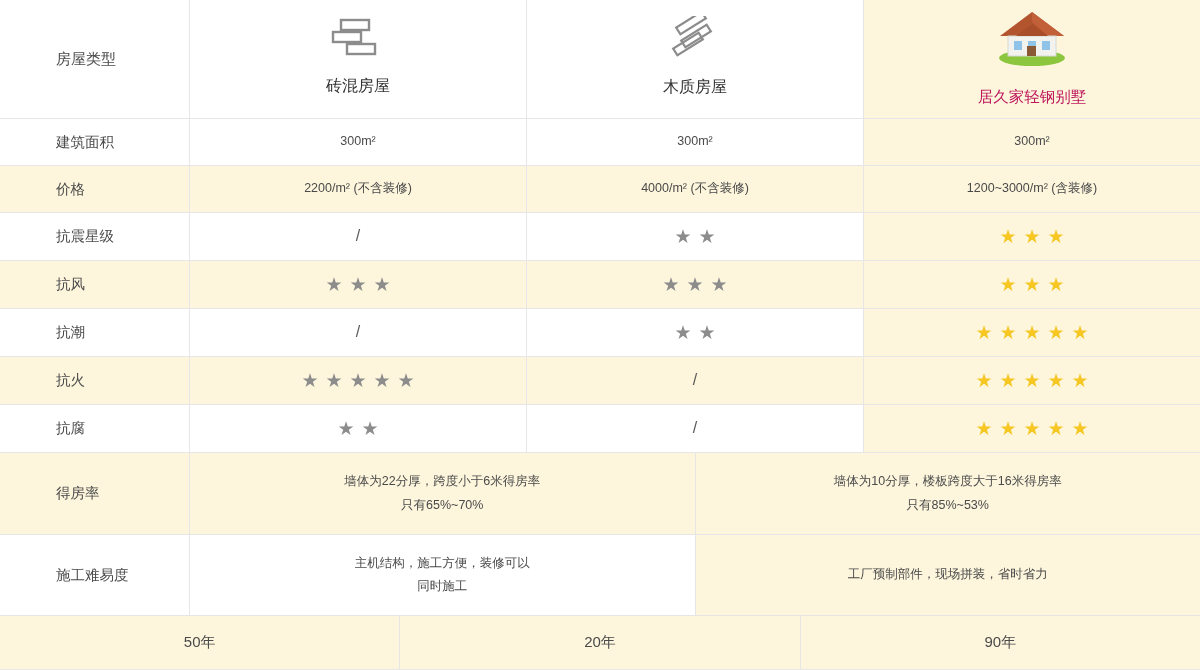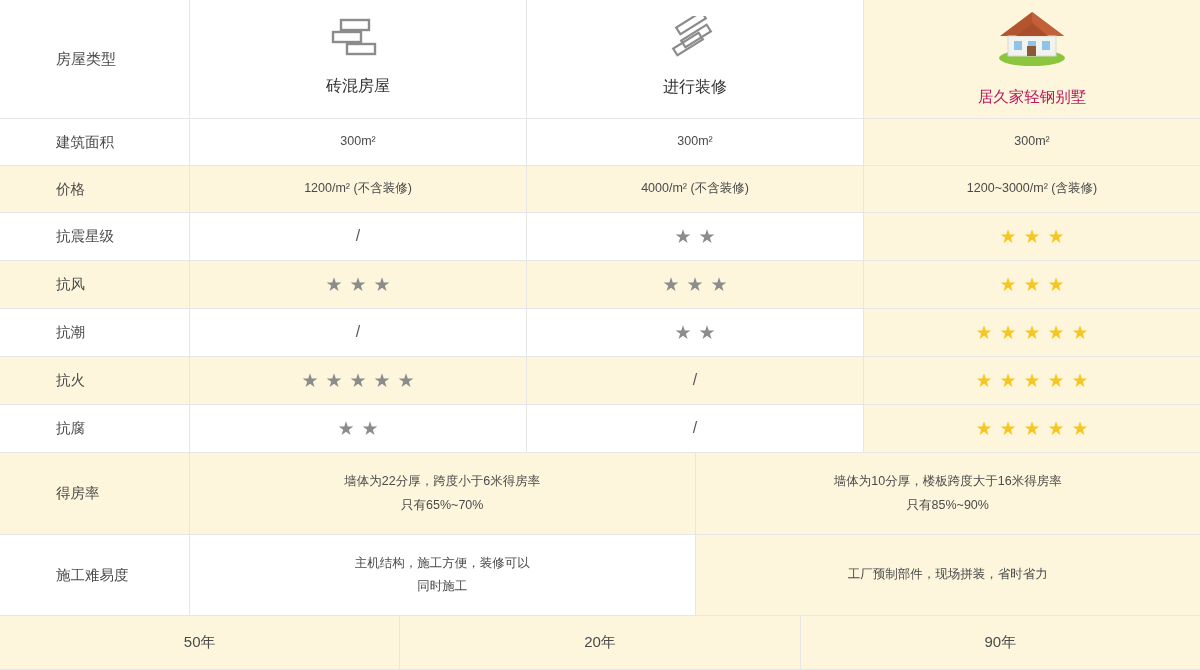--- a/index.html
+++ b/index.html
@@ -113,21 +113,21 @@
     <div class="cell-data">
       <span class="icon">
         <svg width="52" height="42" viewBox="0 0 52 42">
           <g fill="none" stroke="#8c8c8c" stroke-width="2.2">
             <rect x="7" y="3" width="30" height="8" transform="rotate(-32 22 7)"></rect>
             <rect x="12" y="16" width="30" height="8" transform="rotate(-32 27 20)"></rect>
             <rect x="4" y="24" width="30" height="8" transform="rotate(-32 19 28)"></rect>
           </g>
         </svg>
       </span>
-      <span class="brand-name">进行装修</span>
+      <span class="brand-name">木质房屋</span>
     </div>
 
     <div class="cell-data last col-highlight">
       <span class="icon">
         <svg width="76" height="62" viewBox="0 0 76 62">
           <ellipse cx="38" cy="52" rx="33" ry="8" fill="#8cc63e"></ellipse>
           <polygon points="38,6 70,30 6,30" fill="#b2552e"></polygon>
           <polygon points="38,6 70,30 54,30 38,16" fill="#c2603a"></polygon>
           <rect x="14" y="30" width="48" height="20" fill="#f2f2ef"></rect>
           <rect x="14" y="30" width="48" height="20" fill="none" stroke="#d8d8d2" stroke-width="1"></rect>
@@ -151,21 +151,21 @@
         <div class="cell-data">
           <span>300m²</span>
         </div>
         <div class="cell-data last col-highlight">
           <span>300m²</span>
         </div>
       </div>
       <div class="row r-price shaded">
         <div class="cell-label">价格</div>
         <div class="cell-data">
-          <span>1200/m² (不含装修)</span>
+          <span>2200/m² (不含装修)</span>
         </div>
         <div class="cell-data">
           <span>4000/m² (不含装修)</span>
         </div>
         <div class="cell-data last col-highlight">
           <span>1200~3000/m² (含装修)</span>
         </div>
       </div>
       <div class="row r-star">
         <div class="cell-label">抗震星级</div>
@@ -277,21 +277,21 @@
         </div>
       </div>
       <div class="row r-text shaded">
         <div class="cell-label">得房率</div>
         <div class="cell-data">
           <span class="multiline">墙体为22分厚，跨度小于6米得房率
 只有65%~70%</span>
         </div>
         <div class="cell-data last col-highlight">
           <span class="multiline">墙体为10分厚，楼板跨度大于16米得房率
-只有85%~90%</span>
+只有85%~53%</span>
         </div>
       </div>
       <div class="row r-text2">
         <div class="cell-label">施工难易度</div>
         <div class="cell-data">
           <span class="multiline">主机结构，施工方便，装修可以
 同时施工</span>
         </div>
         <div class="cell-data last col-highlight">
           <span class="multiline">工厂预制部件，现场拼装，省时省力</span>

